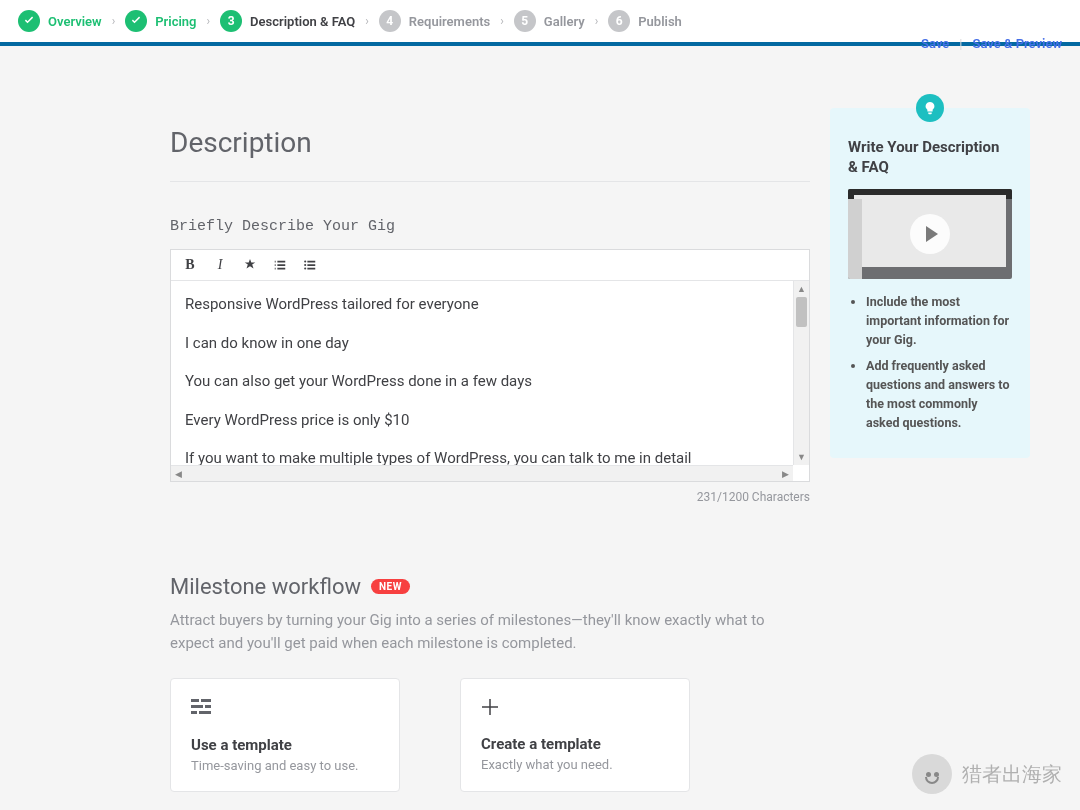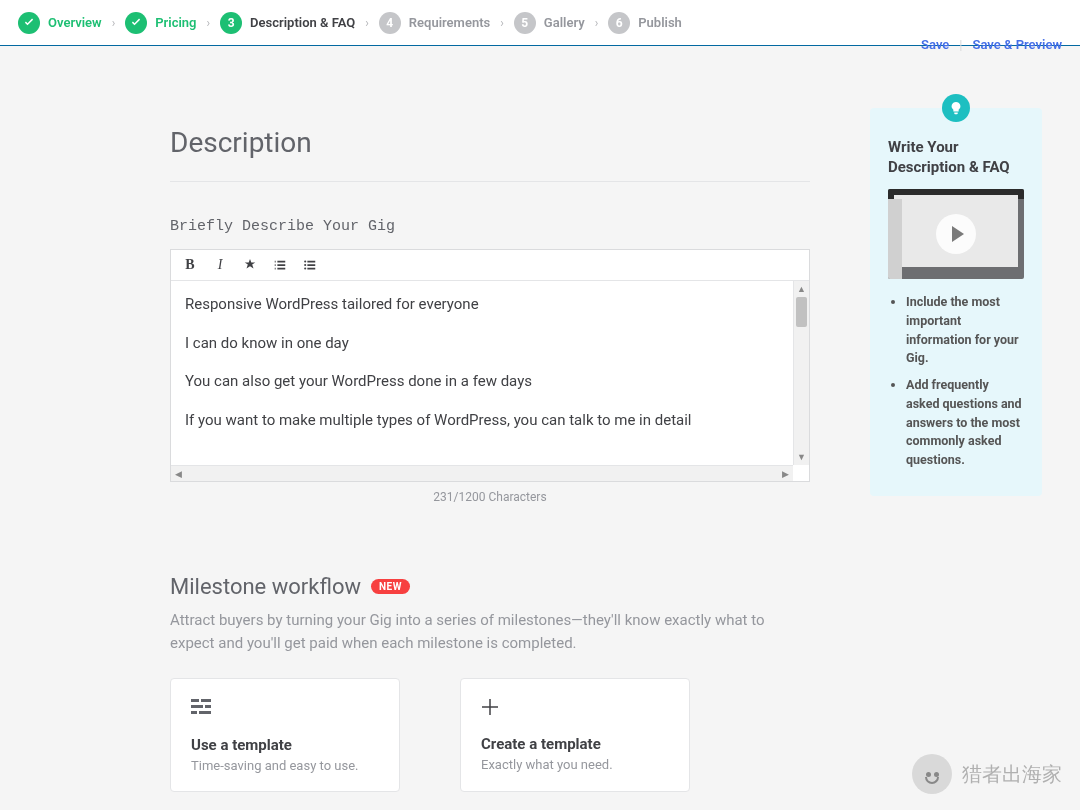--- a/index.html
+++ b/index.html
@@ -1,18 +1,18 @@
 <!DOCTYPE html>
 <html><head>
 <meta charset="utf-8">
 <style>
 * { box-sizing: border-box; margin: 0; padding: 0; }
 body { font-family: -apple-system, BlinkMacSystemFont, "Segoe UI", Roboto, Helvetica, Arial, sans-serif; background: #f5f5f5; color: #404145; width: 1080px; height: 810px; overflow: hidden; }
 
-.topbar { background: #fff; border-bottom: 1px solid #0369a1; height: 46px; display: flex; align-items: center; padding: 0 18px; justify-content: space-between; gap: 34px; }
+.topbar { background: #fff; border-bottom: 4px solid #0369a1; height: 46px; display: flex; align-items: center; padding: 0 18px; justify-content: space-between; gap: 34px; }
 .steps { display: flex; align-items: center; gap: 4px; }
 .step { display: flex; align-items: center; gap: 8px; font-size: 13px; font-weight: 600; }
 .step-circle { width: 22px; height: 22px; border-radius: 50%; display: flex; align-items: center; justify-content: center; font-size: 12px; font-weight: 700; color: #fff; }
 .step.done .step-circle { background: #1dbf73; }
 .step.done .step-label { color: #1dbf73; }
 .step.active .step-circle { background: #1dbf73; }
 .step.active .step-label { color: #404145; }
 .step.pending .step-circle { background: #c5c6c9; }
 .step.pending .step-label { color: #95979d; }
 .chev { color: #b5b6ba; font-size: 12px; padding: 0 6px; }
@@ -34,34 +34,34 @@
 .tb-btn.bold { font-weight: 700; }
 .tb-btn.italic { font-style: italic; }
 .editor-body { position: relative; height: 200px; }
 .editor-content { padding: 12px 14px; font-size: 15px; color: #404145; line-height: 1.5; height: 100%; overflow-y: auto; }
 .editor-content p { margin-bottom: 16px; }
 .scroll-stub { position: absolute; right: 0; top: 0; bottom: 16px; width: 16px; background: #f1f1f1; border-left: 1px solid #e4e5e7; }
 .scroll-thumb { position: absolute; top: 2px; left: 2px; right: 2px; height: 30px; background: #c1c1c1; border-radius: 2px; }
 .scroll-arrow { position: absolute; left: 0; right: 0; height: 16px; display:flex; align-items:center; justify-content:center; font-size:9px; color:#888;}
 .scroll-arrow.up { top:0; } .scroll-arrow.down { bottom:0; }
 .h-scroll { position: absolute; left: 0; right: 16px; bottom: 0; height: 16px; background: #f1f1f1; border-top: 1px solid #e4e5e7; display:flex; justify-content:space-between; align-items:center; font-size:9px; color:#888; padding:0 4px;}
-.counter { text-align: center; font-size: 12px; color: #95979d; margin-top: 8px; }
+.counter { text-align: right; font-size: 12px; color: #95979d; margin-top: 8px; }
 
 .milestone { margin-top: 70px; }
 .ms-head { display: flex; align-items: center; gap: 10px; margin-bottom: 10px; }
 .ms-title { font-size: 22px; color: #62646a; font-weight: 400; }
 .new-badge { background: #f74040; color: #fff; font-size: 10px; font-weight: 700; padding: 2px 8px; border-radius: 10px; letter-spacing: 0.5px; }
 .ms-desc { font-size: 15px; color: #95979d; line-height: 1.5; margin-bottom: 24px; }
 .ms-cards { display: flex; gap: 60px; }
 .ms-card { background: #fff; border: 1px solid #e4e5e7; border-radius: 4px; padding: 18px 20px; width: 230px; cursor: pointer; }
 .ms-card-icon { font-size: 20px; color: #62646a; margin-bottom: 14px; }
 .ms-card-title { font-size: 15px; font-weight: 700; color: #404145; margin-bottom: 4px; }
 .ms-card-sub { font-size: 13px; color: #95979d; }
 
-.help-card { position: absolute; right: 38px; top: 62px; width: 172px; background: #e6f7fb; border-radius: 4px; padding: 30px 18px 18px 18px; }
+.help-card { position: absolute; right: 50px; top: 62px; width: 200px; background: #e6f7fb; border-radius: 4px; padding: 30px 18px 18px 18px; }
 .help-bulb { position: absolute; top: -14px; left: 50%; transform: translateX(-50%); width: 28px; height: 28px; border-radius: 50%; background: #1dbfc1; display: flex; align-items: center; justify-content: center; color: #fff; font-size: 15px; }
 .help-card::before { content:""; position:absolute; left:-8px; top:30px; border:8px solid transparent; border-right-color:#e6f7fb; }
 .help-title { font-size: 15px; font-weight: 700; color: #404145; margin-bottom: 12px; line-height:1.3;}
 .help-video { background: #6d6e71; height: 90px; border-radius: 2px; margin-bottom: 14px; position: relative; display:flex; align-items:center; justify-content:center; overflow:hidden; }
 .help-video-inner { position:absolute; inset:6px 6px 12px 6px; background:#e9e9e9; }
 .help-video-bar { position:absolute; top:0; left:0; right:0; height:10px; background:#2b2b2b; }
 .help-video-sidebar { position:absolute; top:10px; left:0; width:14px; bottom:0; background:#d0d0d0; }
 .play-btn { width: 40px; height: 40px; border-radius: 50%; background: rgba(255,255,255,0.85); display: flex; align-items: center; justify-content: center; position:relative; z-index:2;}
 .play-tri { width: 0; height: 0; border-left: 12px solid #7a7a7a; border-top: 8px solid transparent; border-bottom: 8px solid transparent; margin-left: 3px; }
 .help-list { list-style: disc; padding-left: 18px; font-size: 12.5px; color: #555; line-height: 1.5; }
@@ -153,20 +153,21 @@
               <circle cx="2.5" cy="12" r="1.2"></circle>
               <path d="M5 3h9v2H5zM5 7h9v2H5zM5 11h9v2H5z"></path>
             </svg>
         </span>
       </div>
       <div class="editor-body">
         <div class="editor-content">
           <p>Responsive WordPress tailored for everyone</p>
           <p>I can do know in one day</p>
           <p>You can also get your WordPress done in a few days</p>
+          <p>Every WordPress price is only $10</p>
           <p>If you want to make multiple types of WordPress, you can talk to me in detail</p>
         </div>
         <div class="scroll-stub">
           <div class="scroll-arrow up">▲</div>
           <div class="scroll-thumb" style="top:16px;"></div>
           <div class="scroll-arrow down">▼</div>
         </div>
         <div class="h-scroll">
             <span>◀</span>
             <span>▶</span>

